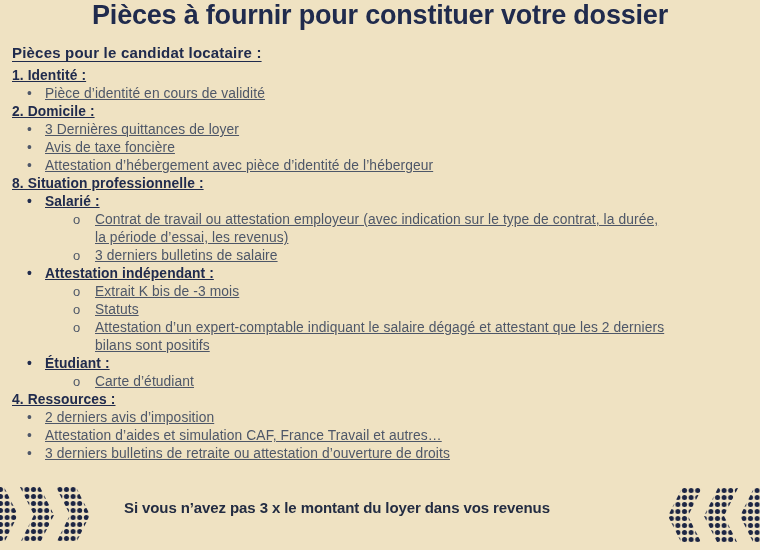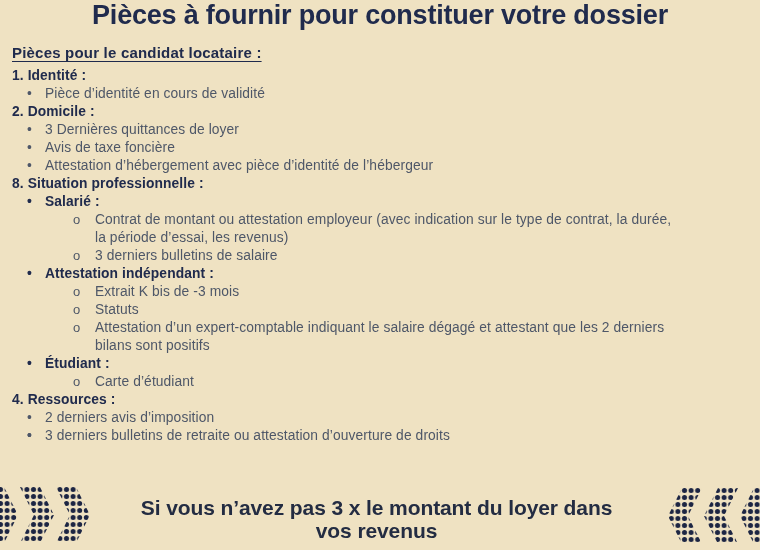--- a/index.html
+++ b/index.html
@@ -36,39 +36,39 @@
     text-decoration:underline;
     text-underline-offset:3px;
     margin-bottom:6px;
     letter-spacing:0.2px;
   }
   .row{
     position:relative;
     line-height:18px;
     font-size:13.8px;
     letter-spacing:0.1px;
+    text-decoration:underline;
   }
   .row .tx{white-space:nowrap;}
   .row.h{
     font-weight:700;
     color:var(--navy);
   }
   .row.l1{padding-left:33px;}
   .row.l1 .mk{position:absolute;left:15px;top:0;color:var(--slate);}
   .row.l1.bold{font-weight:700;color:var(--navy);}
   .row.l1.bold .mk{color:var(--navy);}
   .row.l2{padding-left:83px;}
   .row.l2 .mk{position:absolute;left:61px;top:-0.5px;font-size:13px;}
   .bottom-note{
     position:absolute;
     left:124px;
     top:496px;
     width:505px;
-    text-align:center;
-    font-size:21px;
+    font-size:15px;
     font-weight:700;
     color:var(--note);
     line-height:23px;
     letter-spacing:-0.1px;
   }
   .deco{
     position:absolute;
   }
   .deco svg{display:block;}
   .deco-left{left:-16px;top:486px;}
@@ -83,33 +83,33 @@
   <div class="doc-subtitle">Pièces pour le candidat locataire :</div>
   <div>
       <div class="row h">1. Identité :</div>
       <div class="row l1"><span class="mk">•</span><span class="tx">Pièce d’identité en cours de validité</span></div>
       <div class="row h">2. Domicile :</div>
       <div class="row l1"><span class="mk">•</span><span class="tx">3 Dernières quittances de loyer</span></div>
       <div class="row l1"><span class="mk">•</span><span class="tx">Avis de taxe foncière</span></div>
       <div class="row l1"><span class="mk">•</span><span class="tx">Attestation d’hébergement avec pièce d’identité de l’hébergeur</span></div>
       <div class="row h">8. Situation professionnelle :</div>
       <div class="row l1 bold"><span class="mk">•</span><span class="tx">Salarié :</span></div>
-      <div class="row l2"><span class="mk">o</span><span class="tx">Contrat de montant ou attestation employeur (avec indication sur le type de contrat, la durée,</span></div>
+      <div class="row l2"><span class="mk">o</span><span class="tx">Contrat de travail ou attestation employeur (avec indication sur le type de contrat, la durée,</span></div>
       <div class="row l2"><span class="tx">la période d’essai, les revenus)</span></div>
       <div class="row l2"><span class="mk">o</span><span class="tx">3 derniers bulletins de salaire</span></div>
       <div class="row l1 bold"><span class="mk">•</span><span class="tx">Attestation indépendant :</span></div>
       <div class="row l2"><span class="mk">o</span><span class="tx">Extrait K bis de -3 mois</span></div>
       <div class="row l2"><span class="mk">o</span><span class="tx">Statuts</span></div>
       <div class="row l2"><span class="mk">o</span><span class="tx">Attestation d’un expert-comptable indiquant le salaire dégagé et attestant que les 2 derniers</span></div>
       <div class="row l2"><span class="tx">bilans sont positifs</span></div>
       <div class="row l1 bold"><span class="mk">•</span><span class="tx">Étudiant :</span></div>
       <div class="row l2"><span class="mk">o</span><span class="tx">Carte d’étudiant</span></div>
       <div class="row h">4. Ressources :</div>
       <div class="row l1"><span class="mk">•</span><span class="tx">2 derniers avis d’imposition</span></div>
-      <div class="row l1"><span class="mk">•</span></div>
+      <div class="row l1"><span class="mk">•</span><span class="tx">Attestation d’aides et simulation CAF, France Travail et autres…</span></div>
       <div class="row l1"><span class="mk">•</span><span class="tx">3 derniers bulletins de retraite ou attestation d’ouverture de droits</span></div>
     </div>
 </div>
 
 <div class="bottom-note">
   <div>Si vous n’avez pas 3 x le montant du loyer dans vos revenus</div>
 </div>
 
 <div class="deco deco-left">
   <svg width="110" height="58" viewBox="0 0 110 58">

